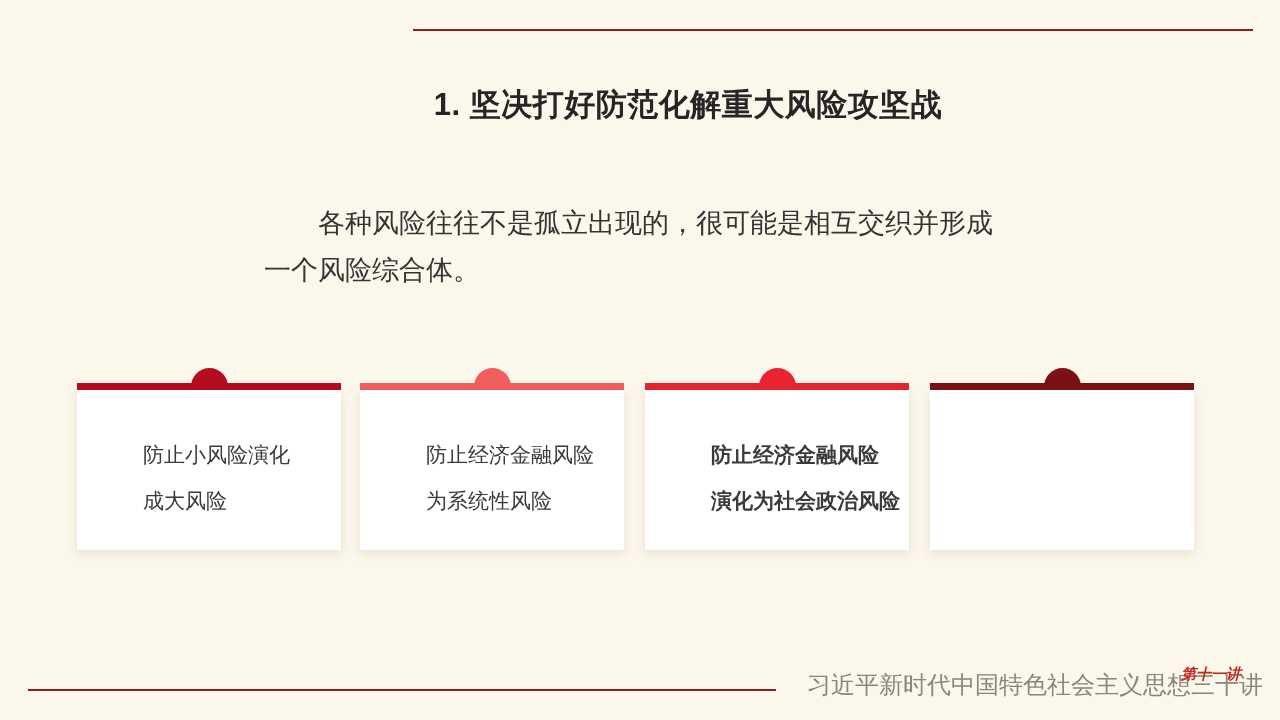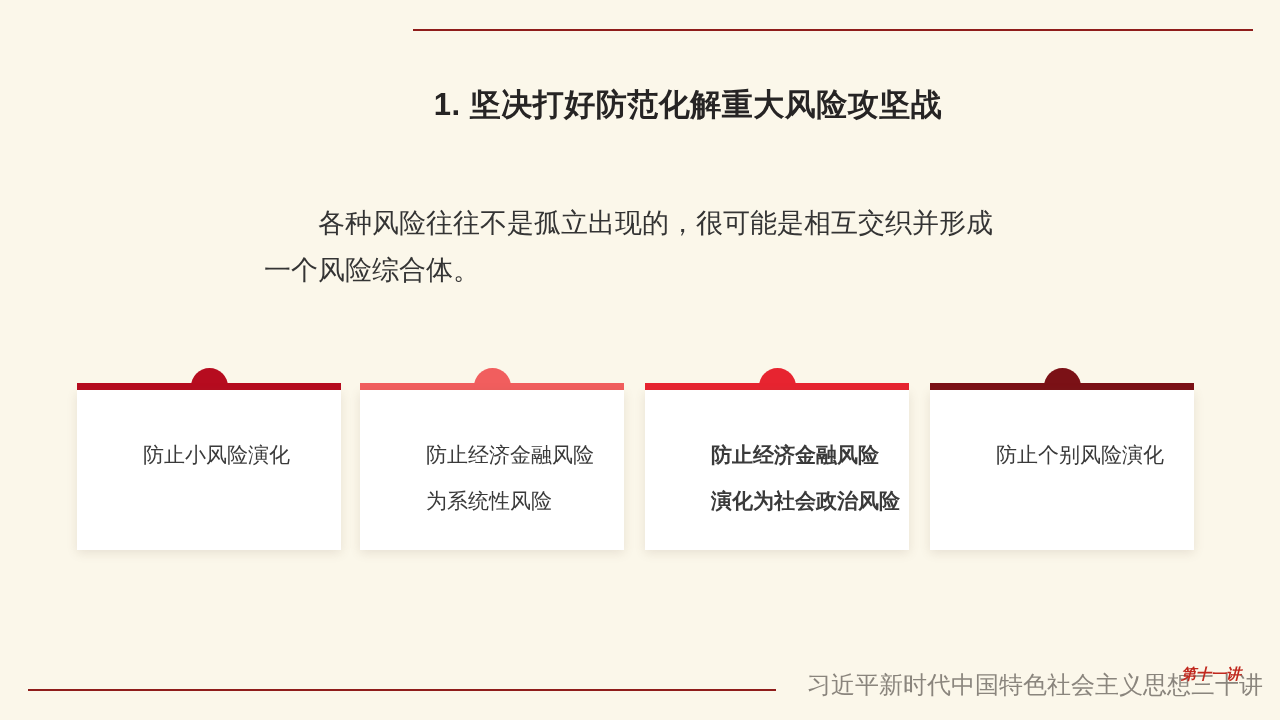--- a/index.html
+++ b/index.html
@@ -72,20 +72,21 @@
     <div class="body-line-indent">各种风险往往不是孤立出现的，很可能是相互交织并形成</div>
     <div>一个风险综合体。</div>
   </div>
 
   <div class="card" style="left: 77px; --accent: #b60c1f;">
     <div class="card-bar"></div>
     <div class="card-dot"></div>
     <div class="card-body">
       <div class="card-text">
         <div class="card-line">防止小风险演化</div>
+        <div class="card-line">成大风险</div>
       </div>
     </div>
   </div>
 
   <div class="card" style="left: 360px; --accent: #f15e5e;">
     <div class="card-bar"></div>
     <div class="card-dot"></div>
     <div class="card-body">
       <div class="card-text">
         <div class="card-line">防止经济金融风险</div>
@@ -103,21 +104,20 @@
         <div class="card-line">演化为社会政治风险</div>
       </div>
     </div>
   </div>
 
   <div class="card" style="left: 930px; --accent: #7b1116;">
     <div class="card-bar"></div>
     <div class="card-dot"></div>
     <div class="card-body">
       <div class="card-text">
-        <div class="card-line">防止个别风险演化</div>
       </div>
     </div>
   </div>
 
   <div class="footer-rule"></div>
   <div class="footer-series">习近平新时代中国特色社会主义思想三十讲</div>
   <div class="footer-lecture">第十一讲</div>
 
 </div>
 

